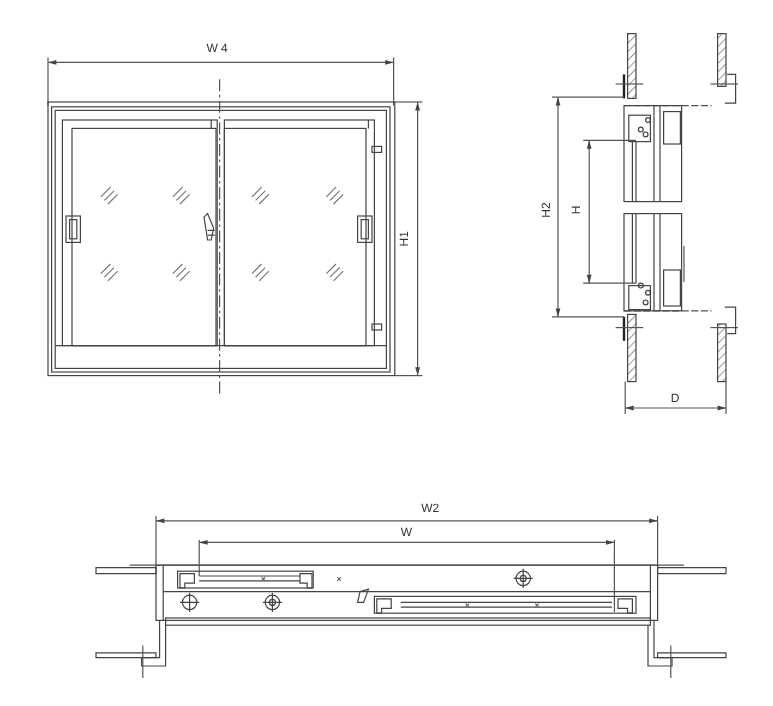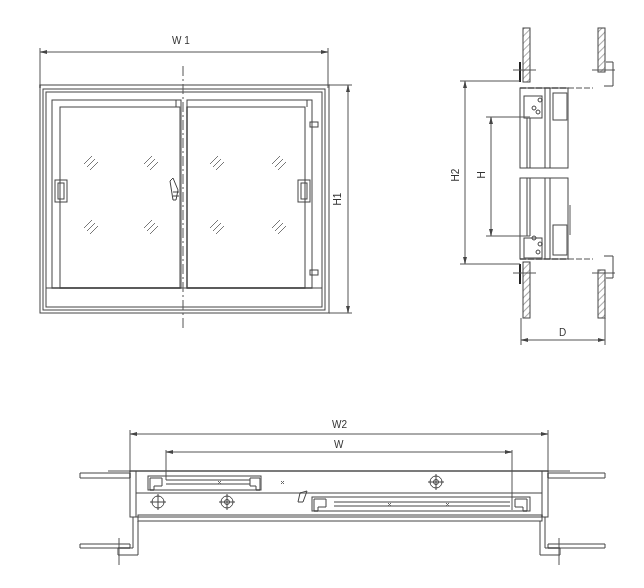--- a/index.html
+++ b/index.html
@@ -197,19 +197,19 @@
       <path d="M218,481 l3,3 M221,481 l-3,3"></path>
       <path d="M281,481 l3,3 M284,481 l-3,3"></path>
       <path d="M388,503 l3,3 M391,503 l-3,3"></path>
       <path d="M446,503 l3,3 M449,503 l-3,3"></path>
     </g>
 
     <path d="M300,493 L307,491 L303,502 L298,502 Z"></path>
   </g>
 </svg>
 
-<div class="lbl" style="left:172px;top:36px;">W 1</div>
+<div class="lbl" style="left:172px;top:36px;">W 4</div>
 <div class="lbl rot" style="left:332px;top:194px;">H1</div>
 <div class="lbl rot" style="left:450px;top:170px;">H2</div>
 <div class="lbl rot" style="left:478px;top:170px;">H</div>
 <div class="lbl" style="left:559px;top:328px;">D</div>
-<div class="lbl" style="left:332px;top:420px;">W2</div>
+<div class="lbl" style="left:351px;top:420px;">W2</div>
 <div class="lbl" style="left:334px;top:440px;">W</div>
 
 </body></html>

